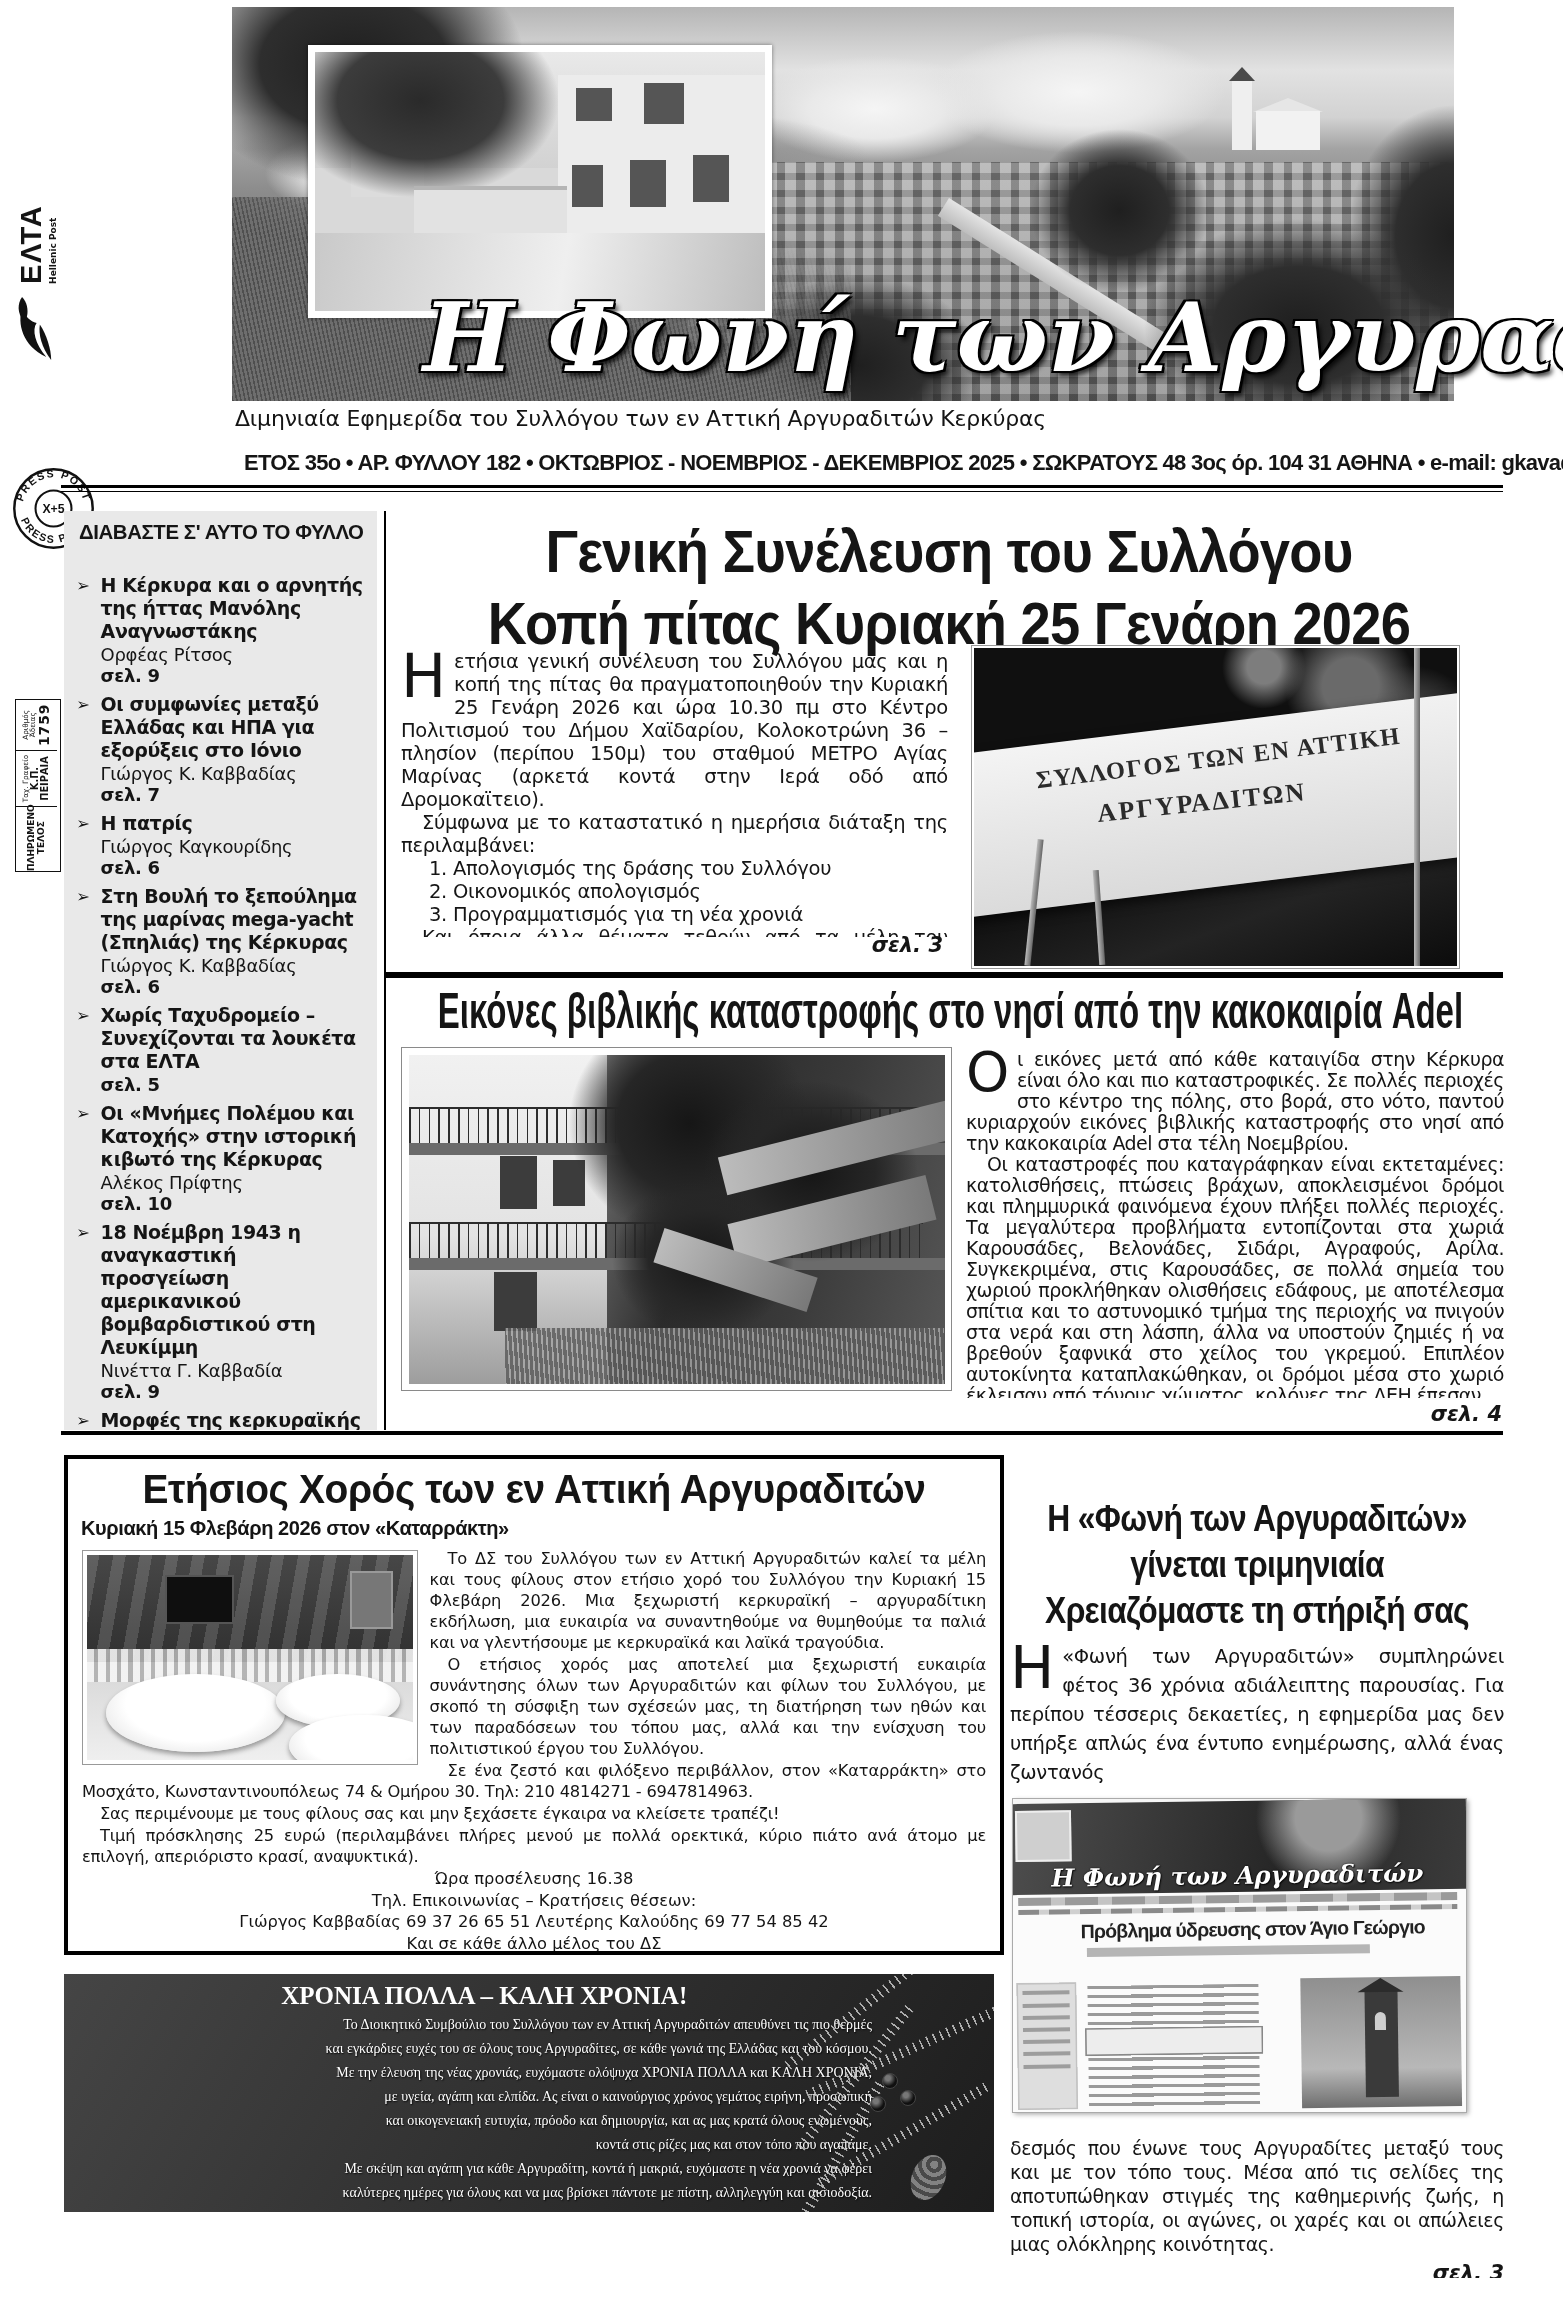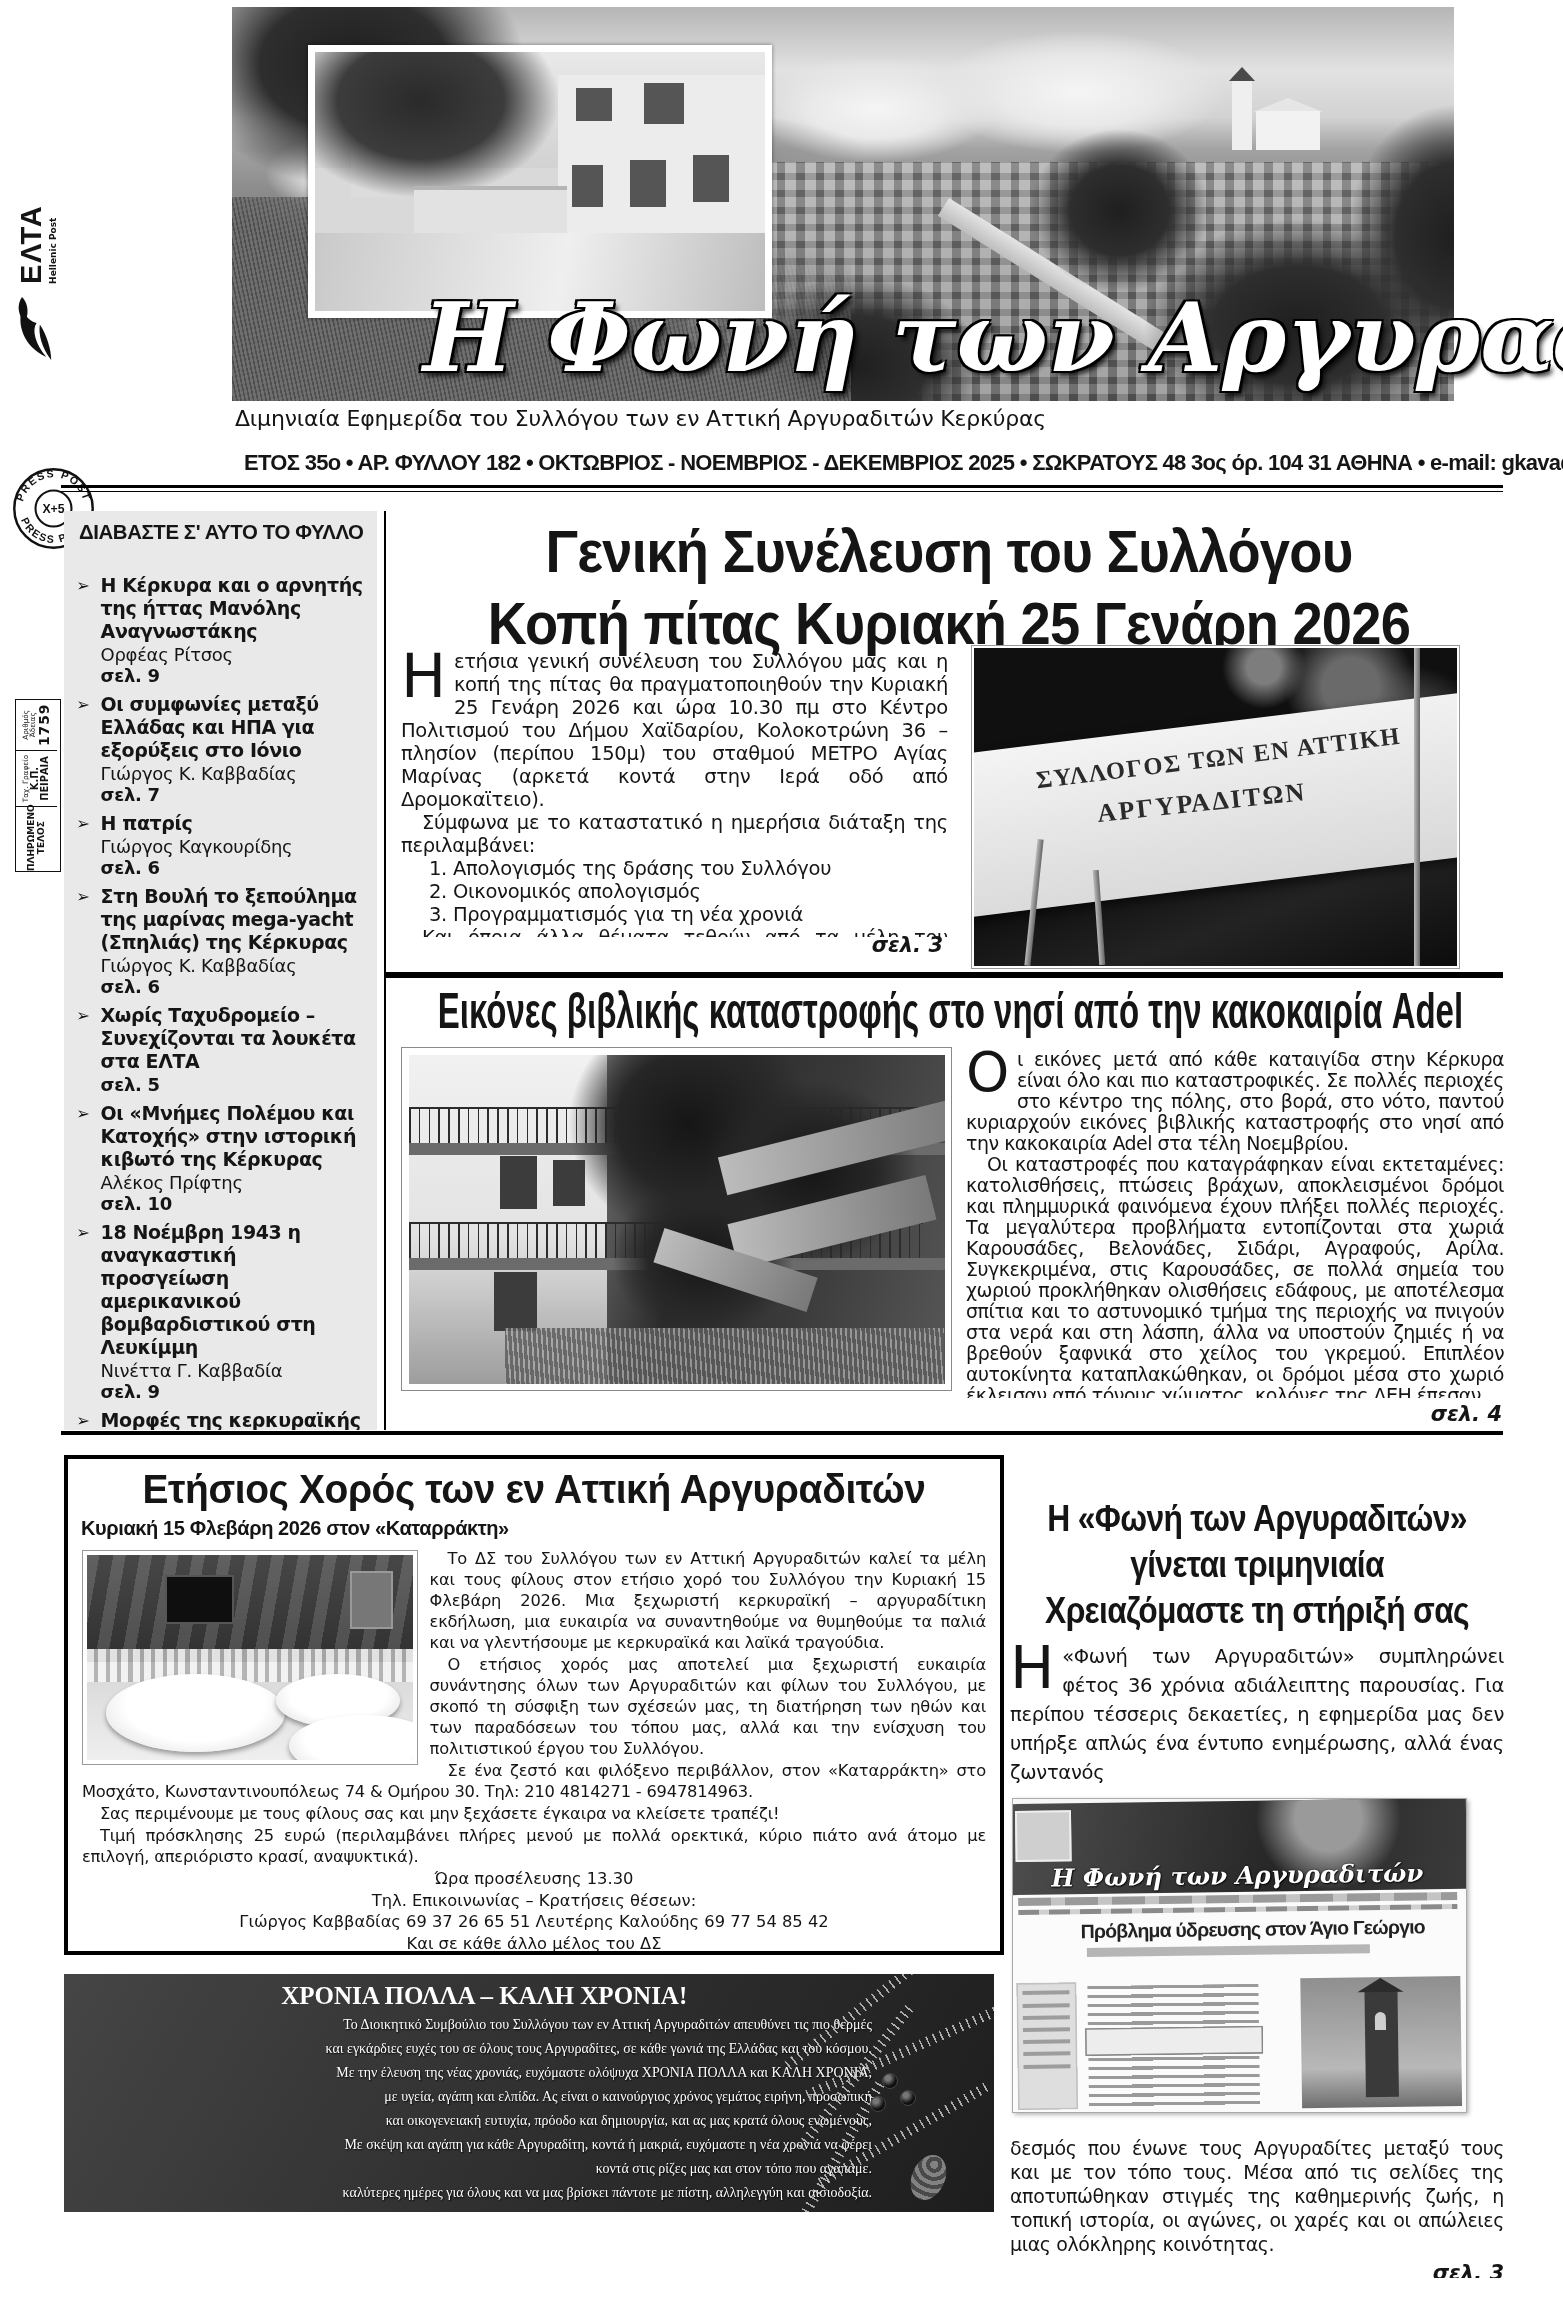--- a/index.html
+++ b/index.html
@@ -485,21 +485,21 @@
         <div class="dp-table" style="right:-8%;bottom:-8%;width:46%;height:30%;"></div>
       </div>
       <p class="first">Το ΔΣ του Συλλόγου των εν Αττική Αργυραδιτών καλεί τα μέλη και τους φίλους στον ετήσιο χορό του Συλλόγου την Κυριακή 15 Φλεβάρη 2026. Μια ξεχωριστή κερκυραϊκή – αργυραδίτικη εκδήλωση, μια ευκαιρία να συναντηθούμε να θυμηθούμε τα παλιά και να γλεντήσουμε με κερκυραϊκά και λαϊκά τραγούδια.</p>
       <p>Ο ετήσιος χορός μας αποτελεί μια ξεχωριστή ευκαιρία συνάντησης όλων των Αργυραδιτών και φίλων του Συλλόγου, με σκοπό τη σύσφιξη των σχέσεών μας, τη διατήρηση των ηθών και των παραδόσεων του τόπου μας, αλλά και την ενίσχυση του πολιτιστικού έργου του Συλλόγου.</p>
       <p>Σε ένα ζεστό και φιλόξενο περιβάλλον, στον «Καταρράκτη» στο Μοσχάτο, Κωνσταντινουπόλεως 74 &amp; Ομήρου 30. Τηλ: 210 4814271 - 6947814963.</p>
       <p>Σας περιμένουμε με τους φίλους σας και μην ξεχάσετε έγκαιρα να κλείσετε τραπέζι!</p>
       <p>Τιμή πρόσκλησης 25 ευρώ (περιλαμβάνει πλήρες μενού με πολλά ορεκτικά, κύριο πιάτο ανά άτομο με επιλογή, απεριόριστο κρασί, αναψυκτικά).</p>
     </div>
     <div class="dance-center">
 
-    <div>Ώρα προσέλευσης 13.30</div>
+    <div>Ώρα προσέλευσης 16.38</div>
         <div>Τηλ. Επικοινωνίας – Κρατήσεις θέσεων:</div>
         <div>Γιώργος Καββαδίας 69 37 26 65 51  Λευτέρης Καλούδης 69 77 54 85 42</div>
         <div>Και σε κάθε άλλο μέλος του ΔΣ</div>
       </div>
   </div>
 
   <div class="abs greet">
     <div class="needle" style="right:24.4px;top:24.4px;width:204px;transform:rotate(-38deg);"></div>
     <div class="needle" style="right:-16.3px;top:73px;width:212px;transform:rotate(-24deg);"></div>
     <div class="needle" style="right:49px;top:98px;width:179px;transform:rotate(-52deg);"></div>
@@ -510,22 +510,22 @@
     <div class="berry" style="right:108px;top:122px;"></div>
     <div class="cone" style="right:49px;bottom:11.4px;"></div>
     <div class="greet-title">ΧΡΟΝΙΑ ΠΟΛΛΑ – ΚΑΛΗ ΧΡΟΝΙΑ!</div>
     <div class="greet-lines">
 
     <div>Το Διοικητικό Συμβούλιο του Συλλόγου των εν Αττική Αργυραδιτών απευθύνει τις πιο θερμές</div>
         <div>και εγκάρδιες ευχές του σε όλους τους Αργυραδίτες, σε κάθε γωνιά της Ελλάδας και του κόσμου.</div>
         <div>Με την έλευση της νέας χρονιάς, ευχόμαστε ολόψυχα ΧΡΟΝΙΑ ΠΟΛΛΑ και ΚΑΛΗ ΧΡΟΝΙΑ,</div>
         <div>με υγεία, αγάπη και ελπίδα. Ας είναι ο καινούργιος χρόνος γεμάτος ειρήνη, προσωπική</div>
         <div>και οικογενειακή ευτυχία, πρόοδο και δημιουργία, και ας μας κρατά όλους ενωμένους,</div>
+        <div>κοντά στις ρίζες μας και στον τόπο που αγαπάμε.</div>
         <div>Με σκέψη και αγάπη για κάθε Αργυραδίτη, κοντά ή μακριά, ευχόμαστε η νέα χρονιά να φέρει</div>
-        <div>κοντά στις ρίζες μας και στον τόπο που αγαπάμε.</div>
         <div>καλύτερες ημέρες για όλους και να μας βρίσκει πάντοτε με πίστη, αλληλεγγύη και αισιοδοξία.</div>
       </div>
   </div>
 
   <div class="abs quart">
     <div class="q-h">Η «Φωνή των Αργυραδιτών»</div>
     <div class="q-h">γίνεται τριμηνιαία</div>
     <div class="q-h">Χρειαζόμαστε τη στήριξή σας</div>
     <div class="q-body">
       <span class="dropcap">Η</span><span>«Φωνή των Αργυραδιτών» συμπληρώνει φέτος 36 χρόνια αδιάλειπτης παρουσίας. Για περίπου τέσσερις δεκαετίες, η εφημερίδα μας δεν υπήρξε απλώς ένα έντυπο ενημέρωσης, αλλά ένας ζωντανός</span>

